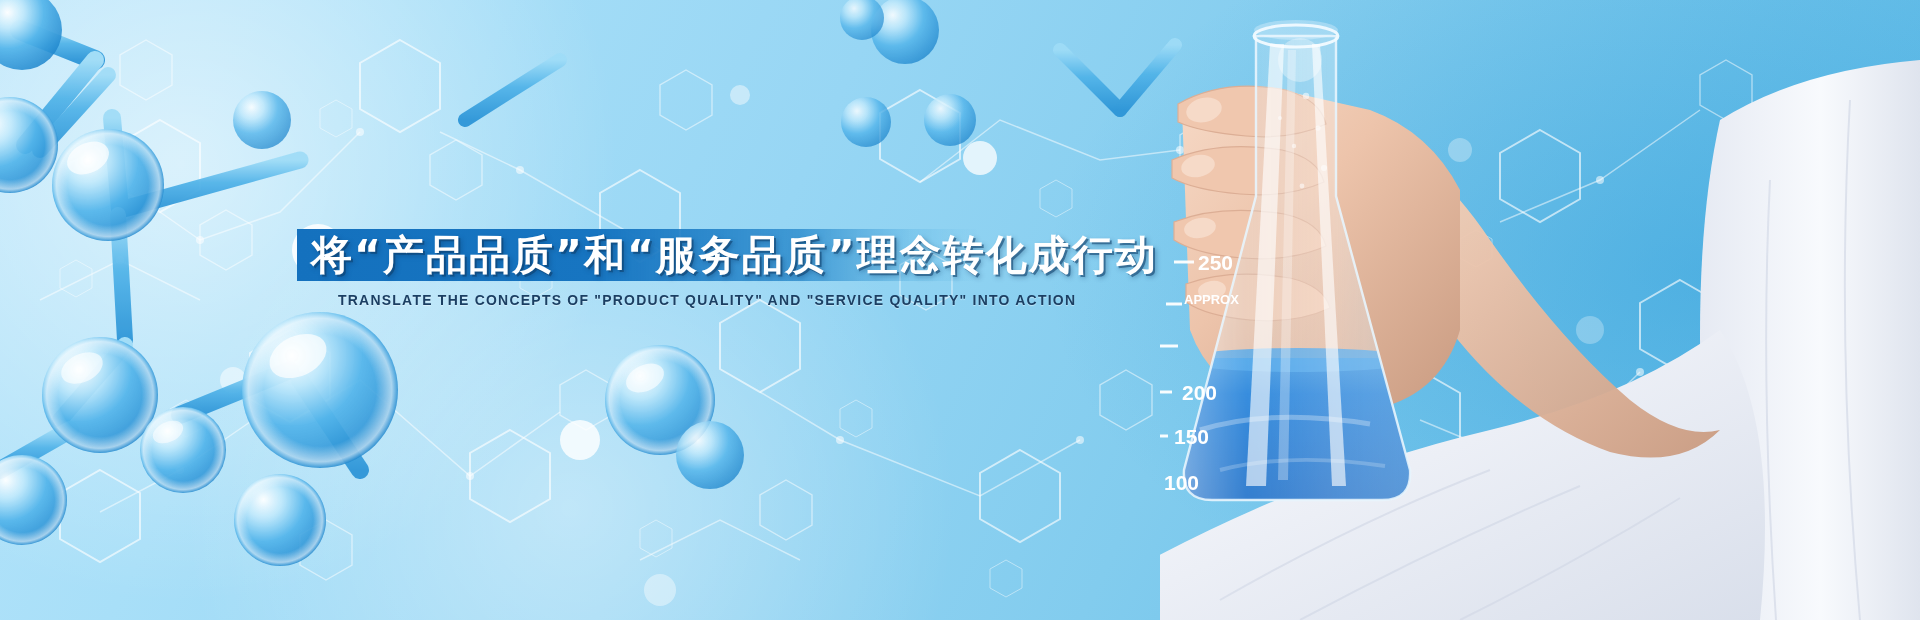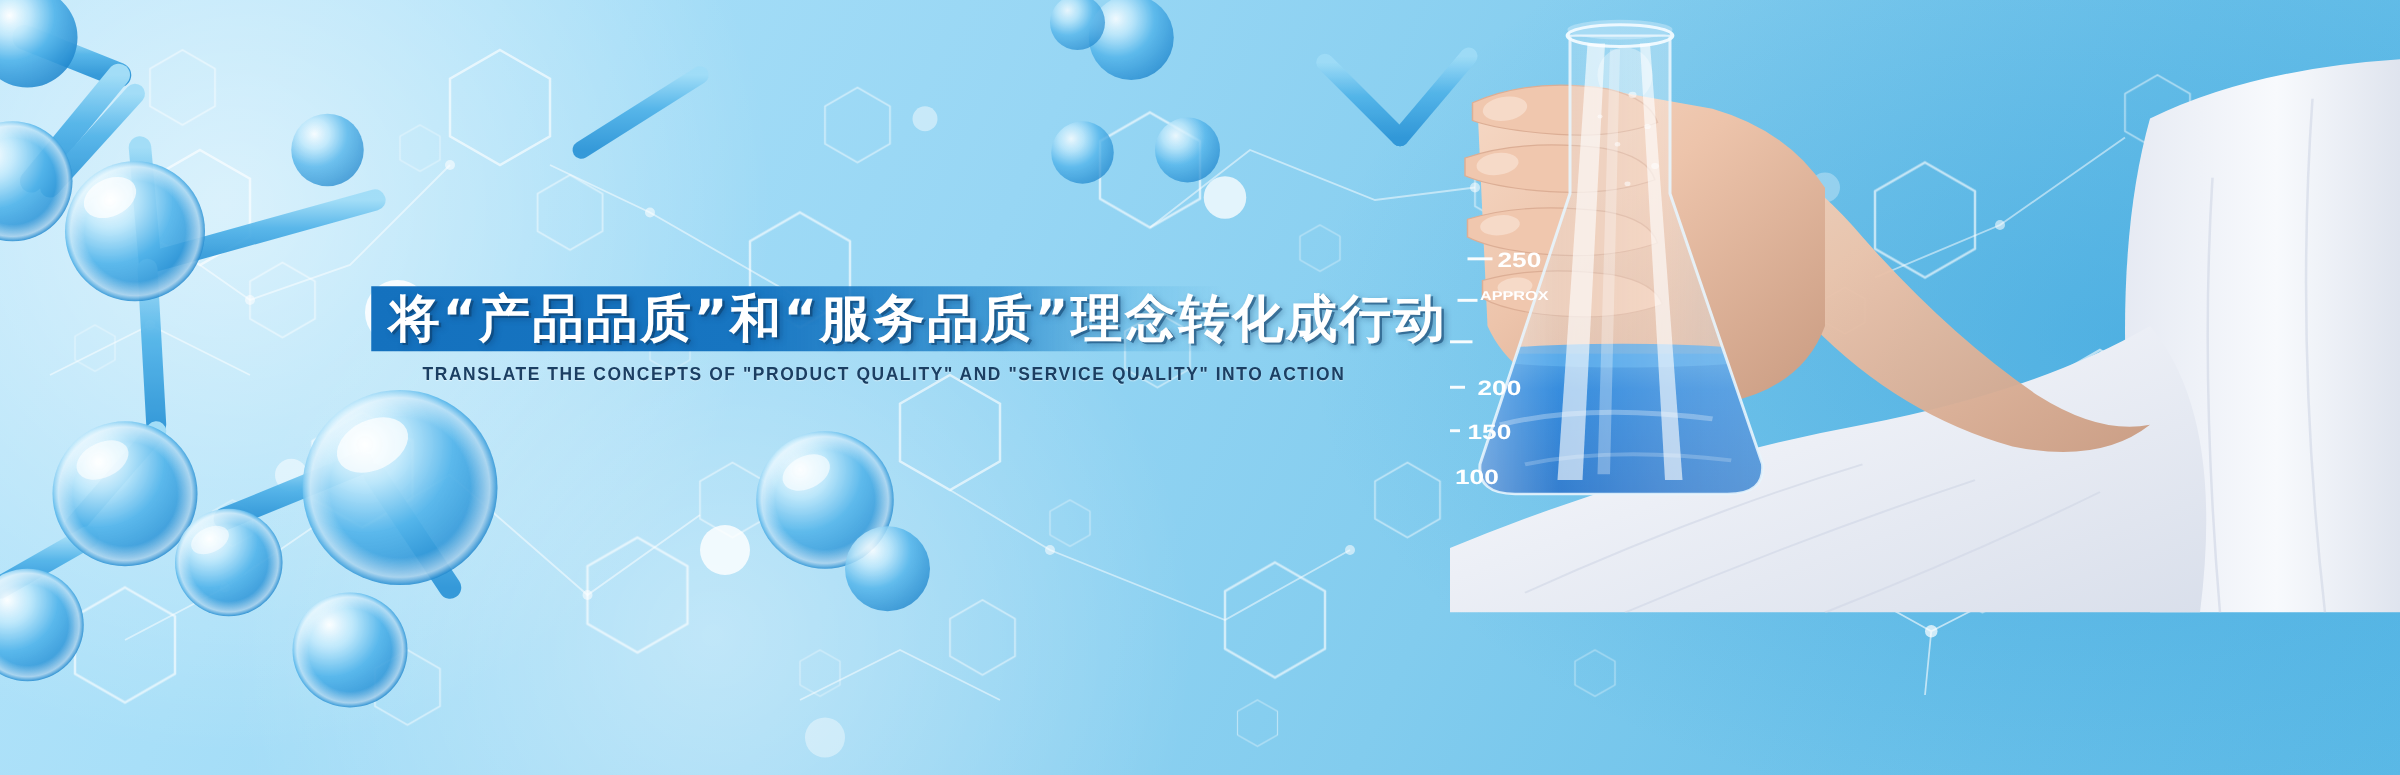--- a/index.html
+++ b/index.html
@@ -100,21 +100,21 @@
     transform-origin: left center;
     text-shadow: 0 1px 1px rgba(255,255,255,.45);
   }
 
   
   .photo {
     position: absolute;
     right: 0;
     top: 0;
     width: 760px;
-    height: 490px;
+    height: 620px;
   }
   .photo svg { position:absolute; inset:0; width:100%; height:100%; }
 </style>
 </head>
 <body>
 
 <div class="banner">
 
   <div class="bg-glow-left"></div>
   <div class="bg-deep-right"></div>

